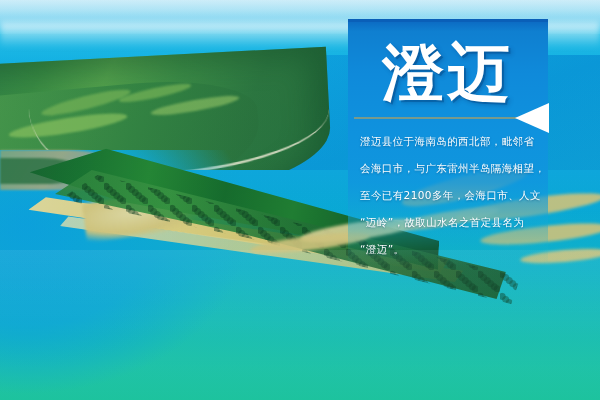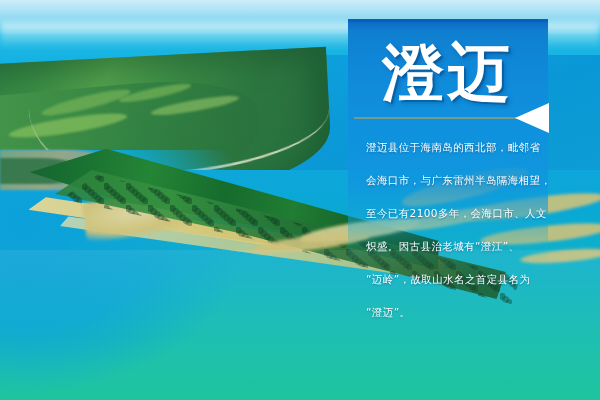--- a/index.html
+++ b/index.html
@@ -269,21 +269,21 @@
     position: absolute;
     left: 6px; top: 106px;
     width: 190px;
     color: #ffffff;
     font-family: "DejaVu Sans", "Liberation Sans", sans-serif;
     font-size: 10.5px;
     line-height: 21px;
     letter-spacing: .4px;
     text-shadow: 0 1px 2px rgba(0,60,110,.45);
   }
-  #body-text p { margin: 12px; white-space: nowrap; }
+  #body-text p { margin: 6px; white-space: nowrap; }
 </style>
 </head>
 <body>
 
 <div id="stage">
 
   <div class="photo">
     <div class="sea-far"></div>
     <div class="sea-bay"></div>
     <div class="sky"></div>
@@ -331,19 +331,18 @@
 
     <div id="title">澄迈</div>
 
     <div id="divider"></div>
     <div id="arrow"></div>
 
     <div id="body-text">
       <p>澄迈县位于海南岛的西北部，毗邻省</p>
       <p>会海口市，与广东雷州半岛隔海相望，</p>
       <p>至今已有2100多年，会海口市、人文</p>
-      <p>炽盛。因古县治老城有“澄江”、</p>
       <p>“迈岭”，故取山水名之首定县名为</p>
       <p>“澄迈”。</p>
     </div>
   </div>
 
 </div>
 
 </body></html>

